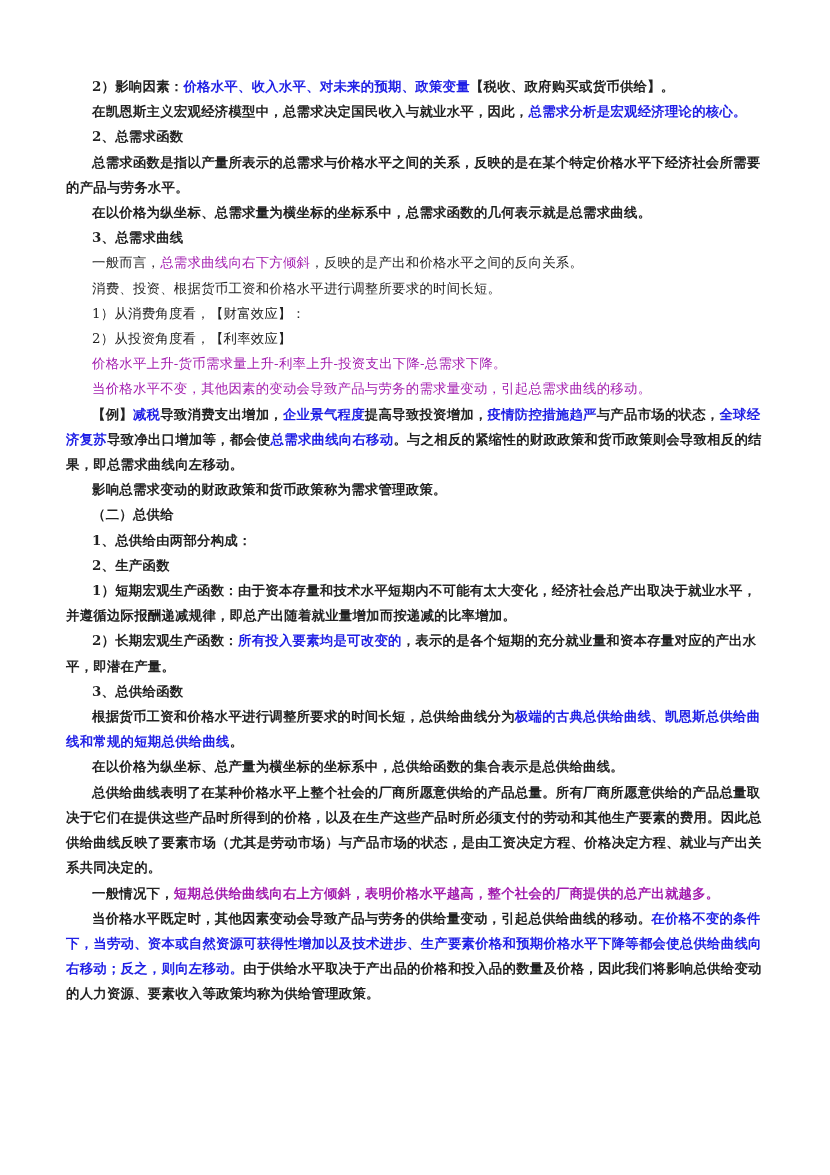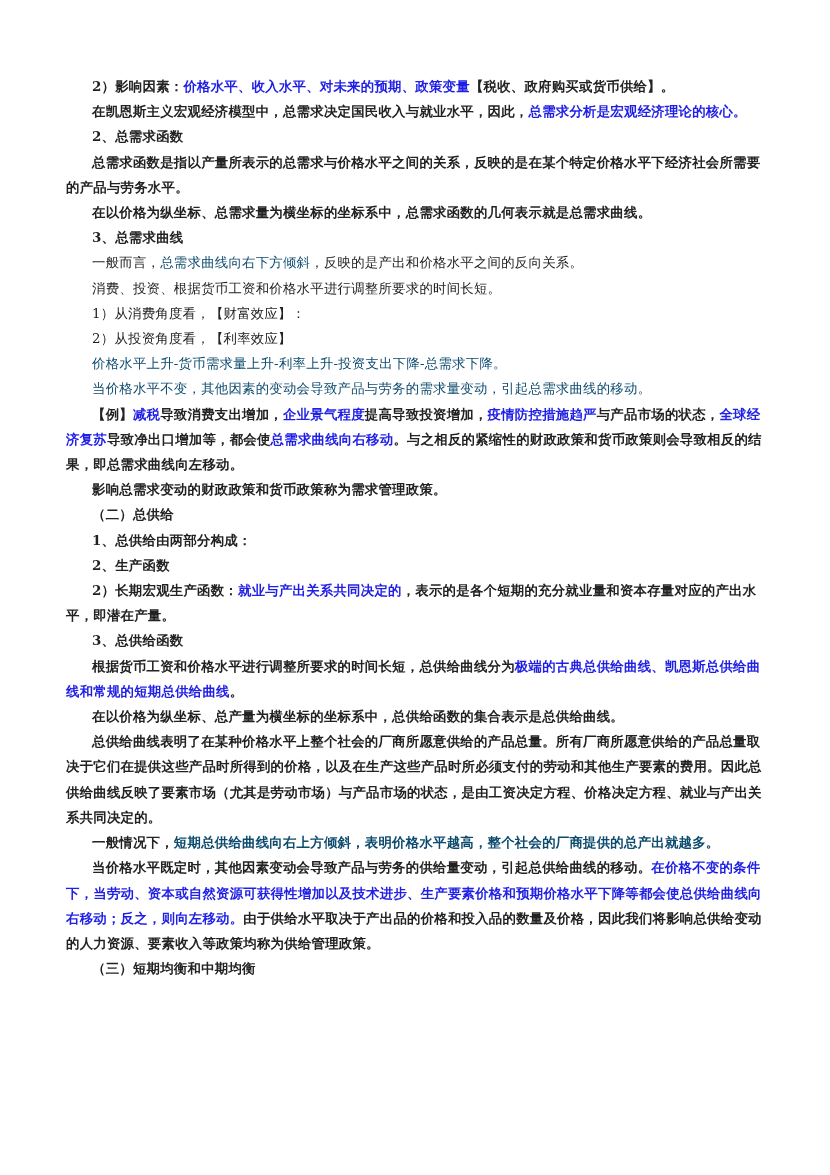--- a/index.html
+++ b/index.html
@@ -3,21 +3,21 @@
 <meta charset="utf-8">
 <style>
   html, body { margin: 0; padding: 0; background: #ffffff; }
   body { width: 830px; height: 1175px; position: relative; overflow: hidden;
          font-family: "DejaVu Serif", "Liberation Serif", serif; color: #222; }
   .page { position: absolute; left: 66px; top: 74px; width: 700px; }
   p { margin: 0; font-size: 13.4px; line-height: 25.2px; letter-spacing: 0.25px; }
   .ind { text-indent: 26px; font-weight: bold; }
   .ind2 { padding-left: 26px; }
   .blue { color: #1f1fe6; }
-  .red { color: #0c4a6e; }
+  .red { color: #a21caf; }
 </style>
 </head>
 <body>
 
 <div class="page" id="page">
     <p class="ind"><span>2）影响因素：</span><span class="blue">价格水平、收入水平、对未来的预期、政策变量</span><span>【税收、政府购买或货币供给】。</span></p>
     <p class="ind"><span>在凯恩斯主义宏观经济模型中，总需求决定国民收入与就业水平，因此，</span><span class="blue">总需求分析是宏观经济理论的核心。</span></p>
     <p class="ind"><span>2、总需求函数</span></p>
     <p class="ind"><span>总需求函数是指以产量所表示的总需求与价格水平之间的关系，反映的是在某个特定价格水平下经济社会所需要的产品与劳务水平。</span></p>
     <p class="ind"><span>在以价格为纵坐标、总需求量为横坐标的坐标系中，总需求函数的几何表示就是总需求曲线。</span></p>
@@ -26,21 +26,21 @@
     <p class="ind2"><span>消费、投资、根据货币工资和价格水平进行调整所要求的时间长短。</span></p>
     <p class="ind2"><span>1）从消费角度看，【财富效应】：</span></p>
     <p class="ind2"><span>2）从投资角度看，【利率效应】</span></p>
     <p class="ind2"><span class="red">价格水平上升-货币需求量上升-利率上升-投资支出下降-总需求下降。</span></p>
     <p class="ind2"><span class="red">当价格水平不变，其他因素的变动会导致产品与劳务的需求量变动，引起总需求曲线的移动。</span></p>
     <p class="ind"><span>【例】</span><span class="blue">减税</span><span>导致消费支出增加，</span><span class="blue">企业景气程度</span><span>提高导致投资增加，</span><span class="blue">疫情防控措施趋严</span><span>与产品市场的状态，</span><span class="blue">全球经济复苏</span><span>导致净出口增加等，都会使</span><span class="blue">总需求曲线向右移动</span><span>。与之相反的紧缩性的财政政策和货币政策则会导致相反的结果，即总需求曲线向左移动。</span></p>
     <p class="ind"><span>影响总需求变动的财政政策和货币政策称为需求管理政策。</span></p>
     <p class="ind"><span>（二）总供给</span></p>
     <p class="ind"><span>1、总供给由两部分构成：</span></p>
     <p class="ind"><span>2、生产函数</span></p>
-    <p class="ind"><span>2）长期宏观生产函数：</span><span class="blue">就业与产出关系共同决定的</span><span>，表示的是各个短期的充分就业量和资本存量对应的产出水平，即潜在产量。</span></p>
+    <p class="ind"><span>1）短期宏观生产函数：由于资本存量和技术水平短期内不可能有太大变化，经济社会总产出取决于就业水平，并遵循边际报酬递减规律，即总产出随着就业量增加而按递减的比率增加。</span></p>
+    <p class="ind"><span>2）长期宏观生产函数：</span><span class="blue">所有投入要素均是可改变的</span><span>，表示的是各个短期的充分就业量和资本存量对应的产出水平，即潜在产量。</span></p>
     <p class="ind"><span>3、总供给函数</span></p>
     <p class="ind"><span>根据货币工资和价格水平进行调整所要求的时间长短，总供给曲线分为</span><span class="blue">极端的古典总供给曲线、凯恩斯总供给曲线和常规的短期总供给曲线</span><span>。</span></p>
     <p class="ind"><span>在以价格为纵坐标、总产量为横坐标的坐标系中，总供给函数的集合表示是总供给曲线。</span></p>
     <p class="ind"><span>总供给曲线表明了在某种价格水平上整个社会的厂商所愿意供给的产品总量。所有厂商所愿意供给的产品总量取决于它们在提供这些产品时所得到的价格，以及在生产这些产品时所必须支付的劳动和其他生产要素的费用。因此总供给曲线反映了要素市场（尤其是劳动市场）与产品市场的状态，是由工资决定方程、价格决定方程、就业与产出关系共同决定的。</span></p>
     <p class="ind"><span>一般情况下，</span><span class="red">短期总供给曲线向右上方倾斜，表明价格水平越高，整个社会的厂商提供的总产出就越多。</span></p>
     <p class="ind"><span>当价格水平既定时，其他因素变动会导致产品与劳务的供给量变动，引起总供给曲线的移动。</span><span class="blue">在价格不变的条件下，当劳动、资本或自然资源可获得性增加以及技术进步、生产要素价格和预期价格水平下降等都会使总供给曲线向右移动；反之，则向左移动。</span><span>由于供给水平取决于产出品的价格和投入品的数量及价格，因此我们将影响总供给变动的人力资源、要素收入等政策均称为供给管理政策。</span></p>
-    <p class="ind"><span>（三）短期均衡和中期均衡</span></p>
   </div>
 
 </body></html>

